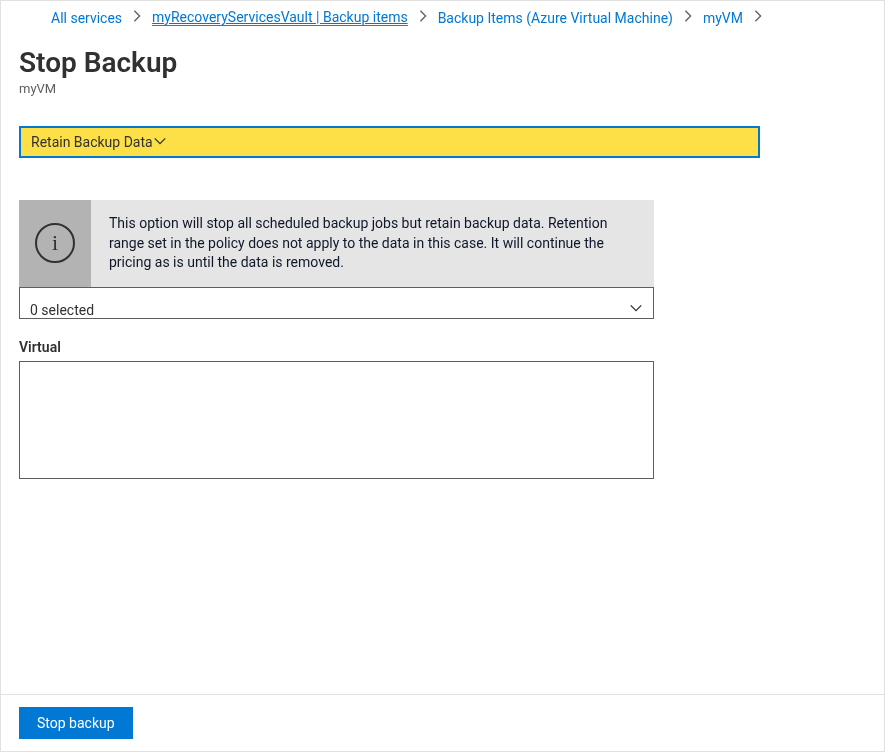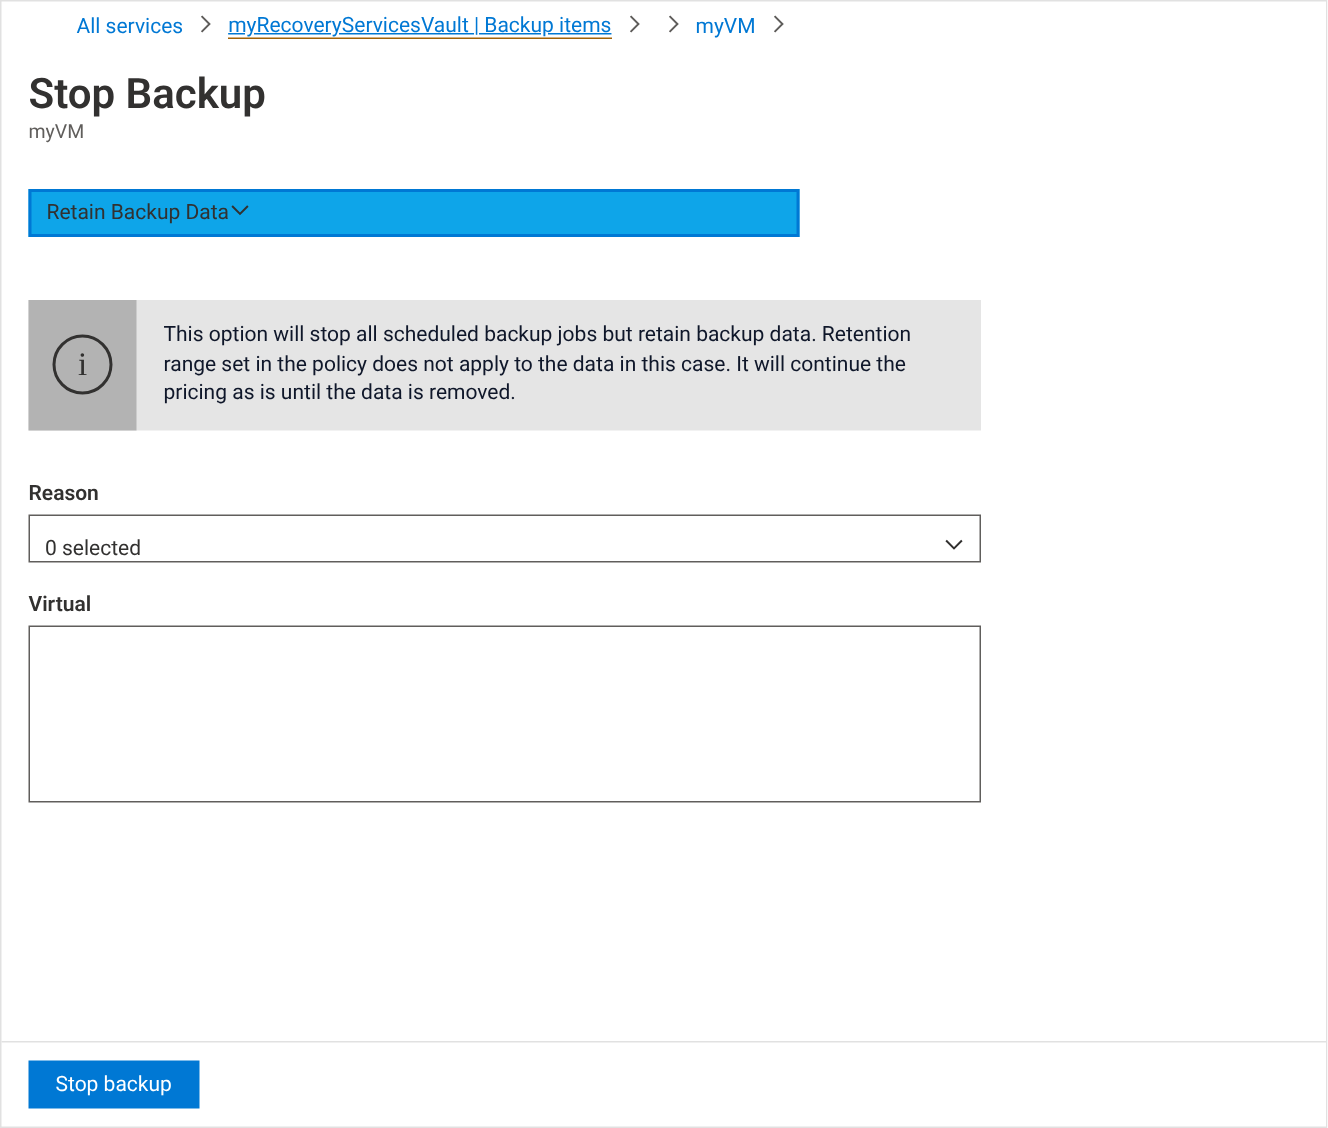--- a/index.html
+++ b/index.html
@@ -55,29 +55,29 @@
       color: #323130;
       margin-top: 4px;
     }
     .subtitle {
       font-size: 13px;
       color: #605e5c;
       margin-top: 2px;
       margin-bottom: 30px;
     }
     .dropdown {
-      width: 514px;
+      width: 741px;
       height: 32px;
       border: 2px solid #0078d4;
       display: flex;
       align-items: center;
       padding: 0 10px;
       cursor: pointer;
       font-size: 14px;
-      background: #0ea5e9;
+      background: #fde047;
     }
     .info-box {
       width: 635px;
       background: #e5e5e5;
       display: flex;
       margin-top: 42px;
     }
     .info-icon-wrap {
       width: 72px;
       background: #b3b3b3;
@@ -165,20 +165,21 @@
       <svg class="chevron-svg" viewBox="0 0 16 16">
           <path d="M5 2 L11 8 L5 14" stroke="#605e5c" stroke-width="1.5" fill="none"></path>
         </svg>
     </span>
     <a class="current-hover">myRecoveryServicesVault | Backup items</a>
     <span class="chevron">
       <svg class="chevron-svg" viewBox="0 0 16 16">
           <path d="M5 2 L11 8 L5 14" stroke="#605e5c" stroke-width="1.5" fill="none"></path>
         </svg>
     </span>
+    <a>Backup Items (Azure Virtual Machine)</a>
     <span class="chevron">
       <svg class="chevron-svg" viewBox="0 0 16 16">
           <path d="M5 2 L11 8 L5 14" stroke="#605e5c" stroke-width="1.5" fill="none"></path>
         </svg>
     </span>
     <a>myVM</a>
     <span class="chevron">
       <svg class="chevron-svg" viewBox="0 0 16 16">
           <path d="M5 2 L11 8 L5 14" stroke="#605e5c" stroke-width="1.5" fill="none"></path>
         </svg>
@@ -198,21 +199,20 @@
       </span>
     </div>
 
     <div class="info-box">
       <div class="info-icon-wrap">
         <div class="info-circle">i</div>
       </div>
       <div class="info-text">This option will stop all scheduled backup jobs but retain backup data. Retention range set in the policy does not apply to the data in this case. It will continue the pricing as is until the data is removed.</div>
     </div>
 
-    <label class="form-label">Reason</label>
     <div class="reason-dropdown">
       <span>0 selected</span>
       <span>
         <svg width="14" height="14" viewBox="0 0 16 16">
             <path d="M2 5 L8 11 L14 5" stroke="#323130" stroke-width="1.5" fill="none"></path>
           </svg>
       </span>
     </div>
 
     <label class="form-label comments-label">Virtual</label>

